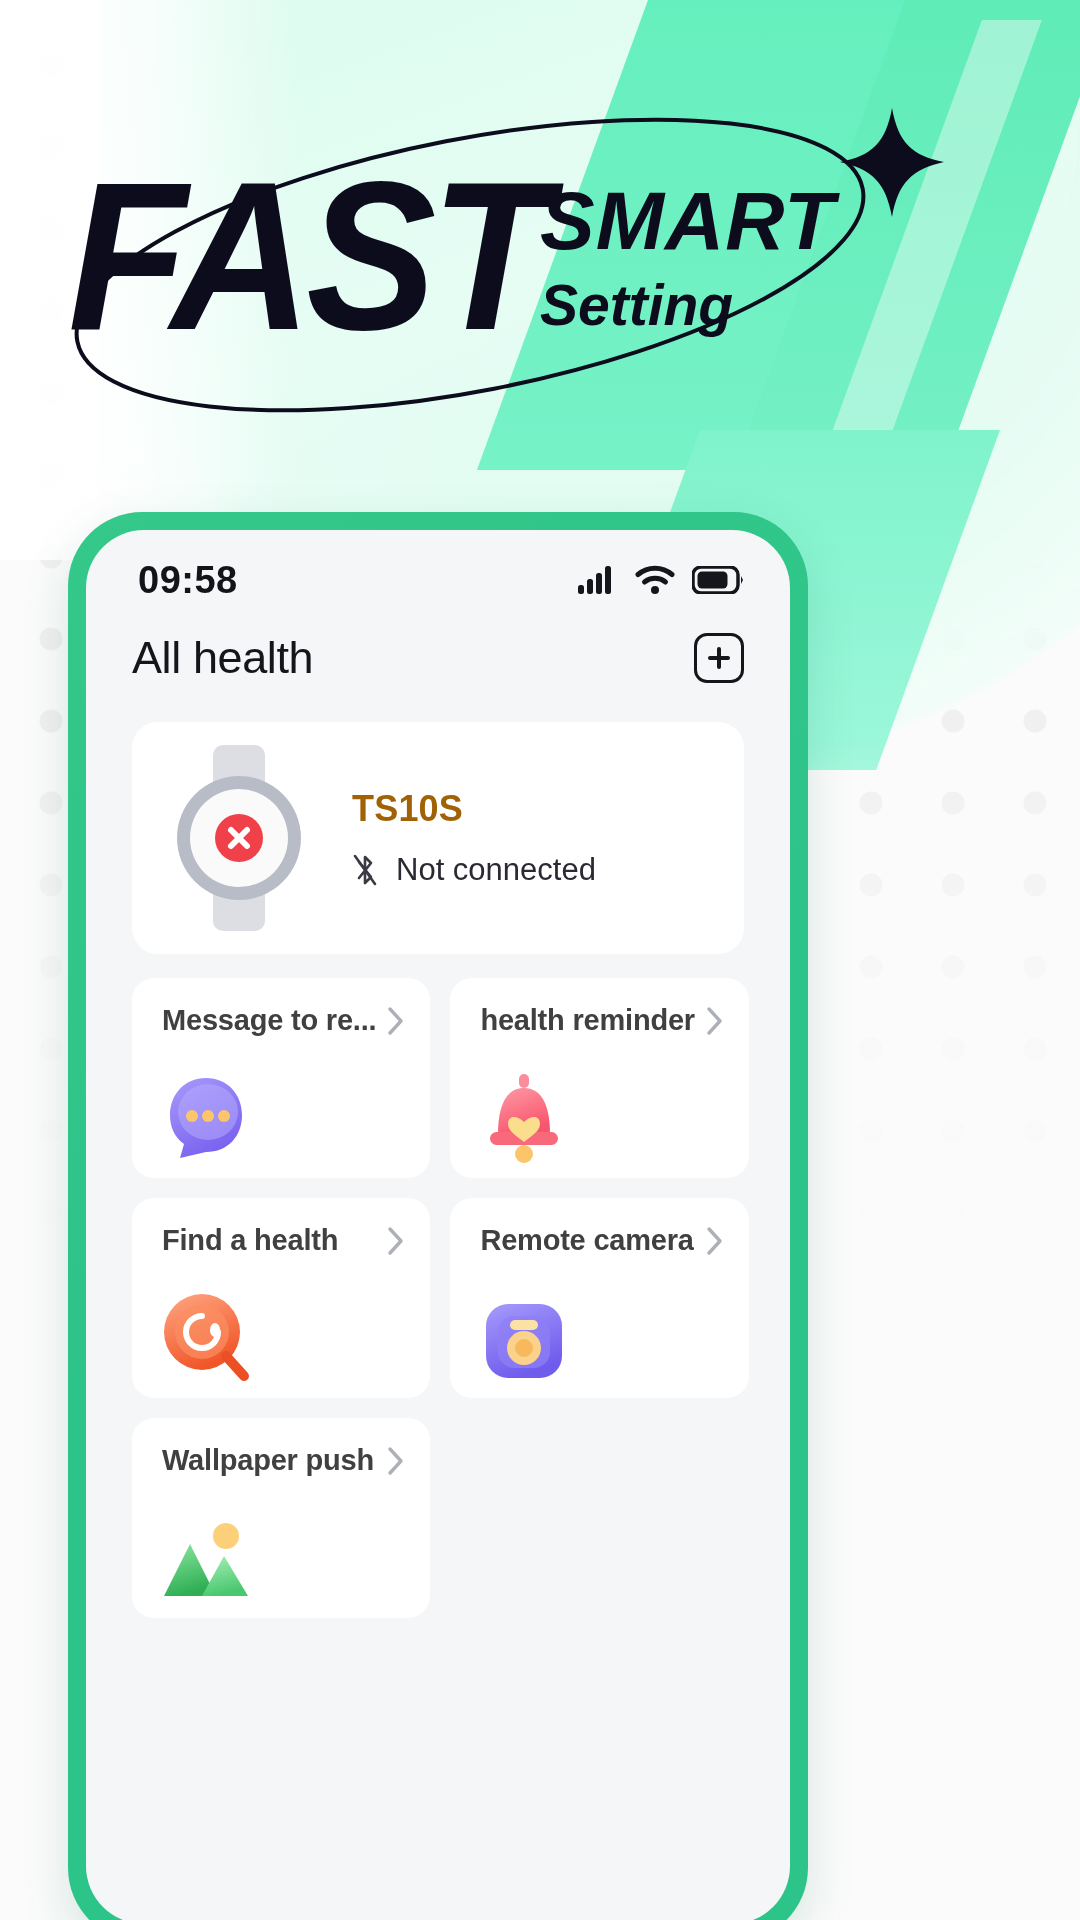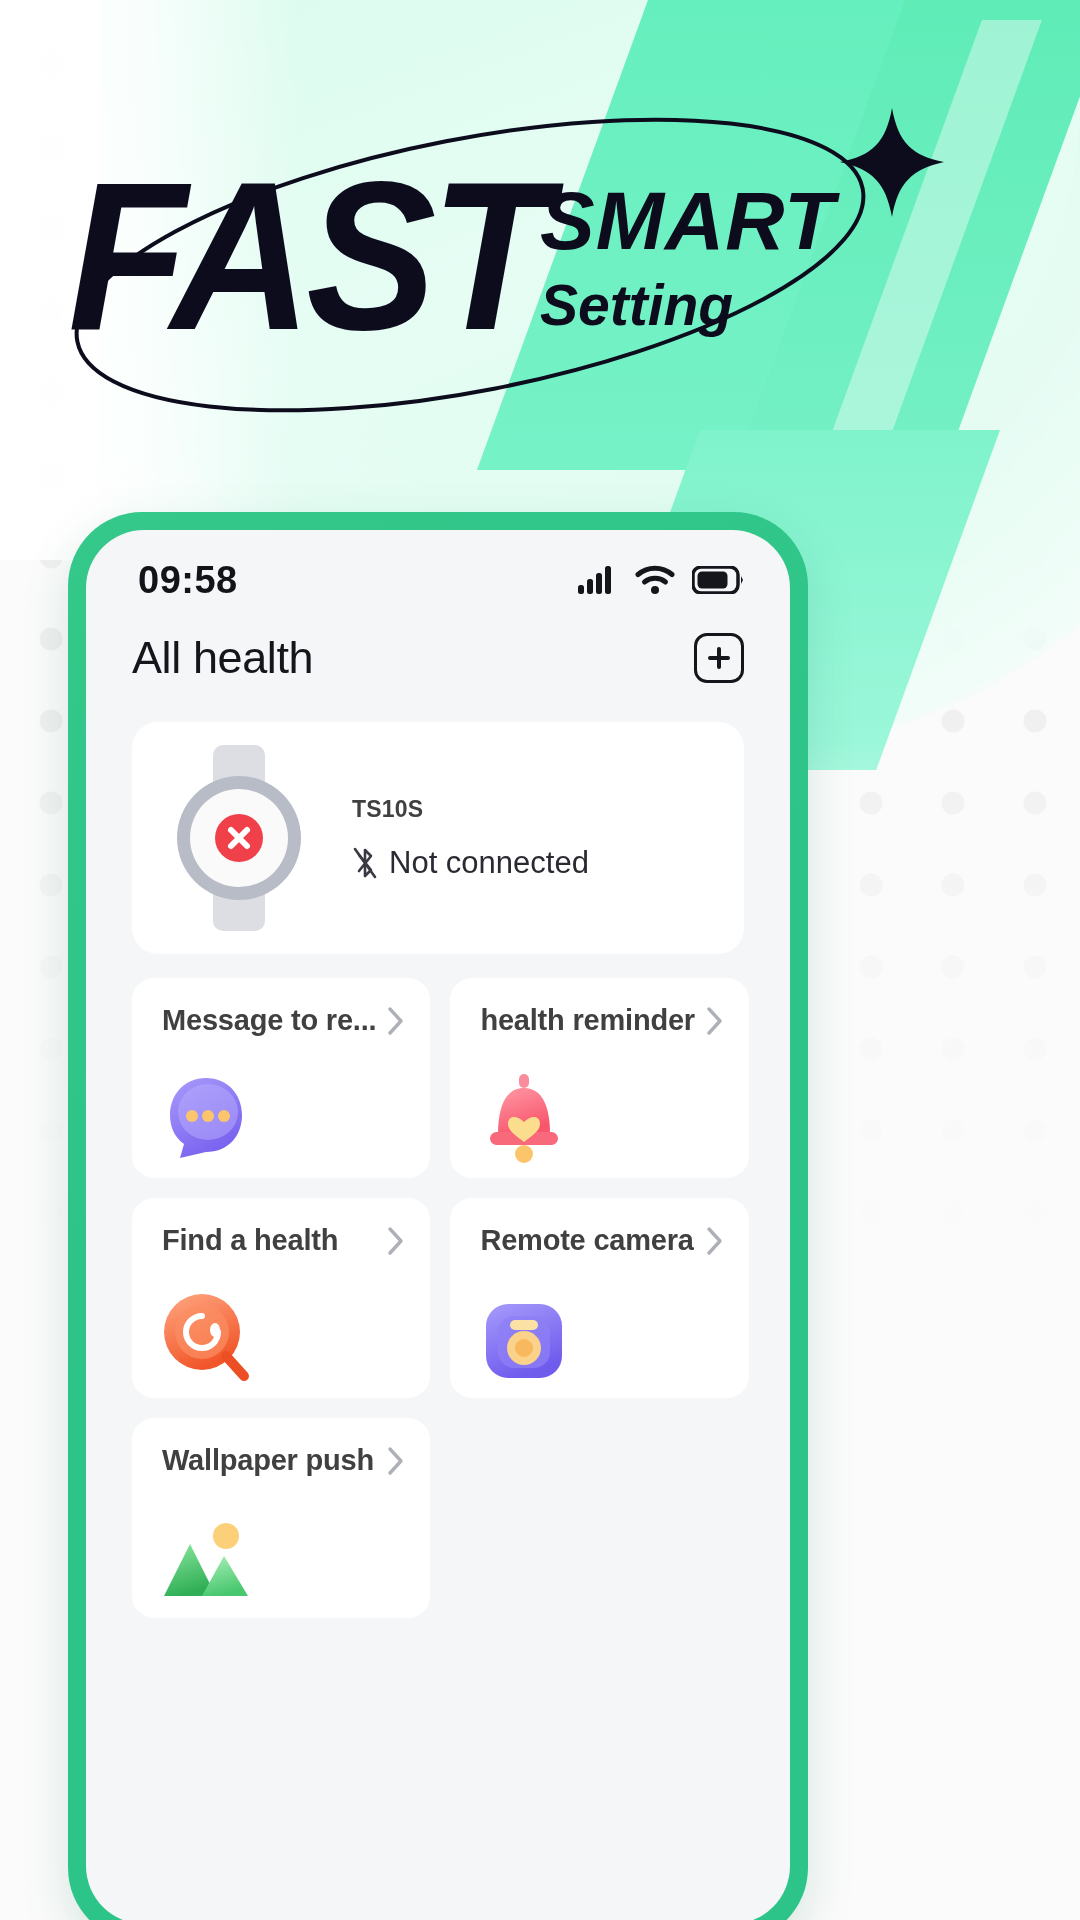--- a/index.html
+++ b/index.html
@@ -127,23 +127,23 @@
   .plusbtn:after{left:20px;top:11px;width:4px;height:22px;}
 
   
   .devcard{
     margin:38px 46px 0 46px;background:#ffffff;border-radius:26px;
     height:232px;display:flex;align-items:center;padding:0 0 0 32px;
     box-sizing:border-box;
   }
   .watchwrap{width:150px;height:190px;position:relative;flex:none;}
   .devinfo{margin-left:38px;}
-  .devname{font-size:23px;font-weight:bold;color:#404040;letter-spacing:0.2px;}
+  .devname{font-size:36px;font-weight:bold;color:#a16207;letter-spacing:0.2px;}
   .devstatus{
-    margin-top:22px;display:flex;align-items:center;gap:11px;
+    margin-top:22px;display:flex;align-items:center;gap:18px;
     font-size:31px;color:#2a2a33;
   }
 
   
   .grid{
     margin:24px 46px 0 46px;
     display:grid;grid-template-columns:1fr 1fr;gap:20px;
   }
   .gcard{
     background:#ffffff;border-radius:22px;height:200px;

